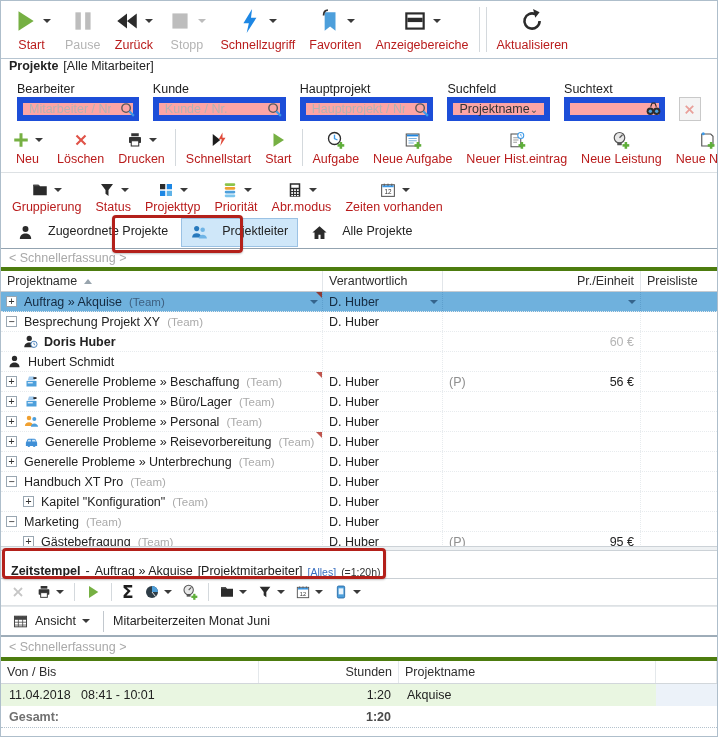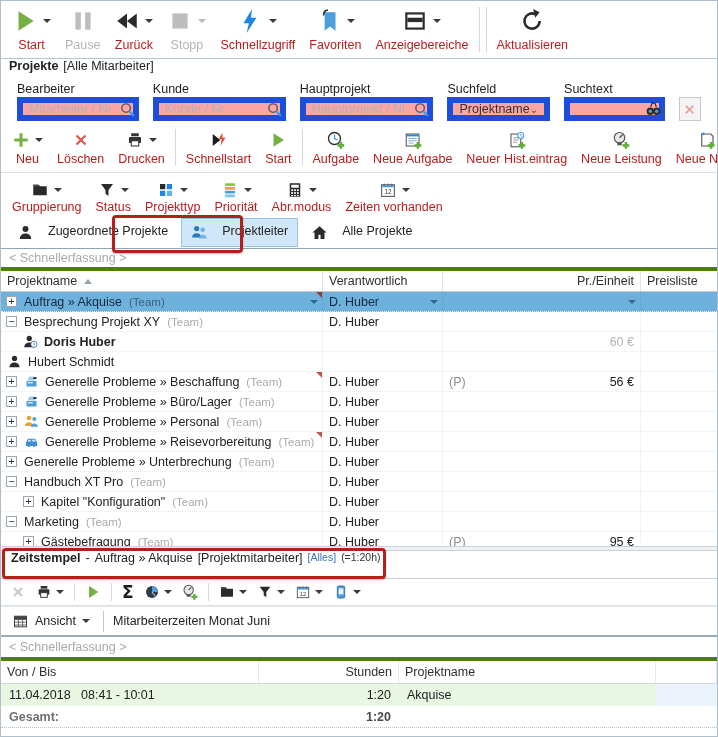--- a/index.html
+++ b/index.html
@@ -70,21 +70,21 @@
 .rowico svg{width:15px;height:15px;display:block}
 .ptag{color:#8f8f8f}
 .prow .pval{margin-left:auto}
 .pval.muted{color:#b5b5b5}
 .note-tri{position:absolute;top:0;right:0;width:0;height:0;border-top:6px solid #c0564f;border-left:6px solid transparent}
 .prow.sel .note-tri{border-top-color:#8e3b36}
 .sel-dd{position:absolute;right:4px;top:8px;border-left:4px solid transparent;border-right:4px solid transparent;border-top:4px solid #35648c;width:0;height:0}
 
 
 .splitter{height:5px;background:#eef1f3;border-top:1px solid #ccd2d7;border-bottom:1px solid #ccd2d7}
-.ts-head{height:28px;display:flex;align-items:flex-start;padding:0 10px;border-bottom:1px solid #c9cfd4;gap:5px;background:#fff;white-space:nowrap}
+.ts-head{height:28px;display:flex;align-items:flex-end;padding:0 10px;border-bottom:1px solid #c9cfd4;gap:5px;background:#fff;white-space:nowrap}
 .ts-title{font-weight:bold}
 .ts-tag{color:#3a6fbf;font-size:10.5px}
 .ts-sum{font-size:10.5px;color:#333}
 .ts-tb{height:27px;display:flex;align-items:center;padding:0 5px;border-bottom:1px solid #dde1e4;gap:2px;background:#fff}
 .tsb{display:flex;align-items:center;gap:4px;padding:2px 4px}
 .ts-tb .ico svg{width:16px;height:16px}
 .ts-tb .vsep{height:18px;margin:0 4px}
 .sigma{font-size:17px;font-weight:bold;color:#1d1d1d;line-height:1;font-family:"DejaVu Sans",sans-serif}
 
 

